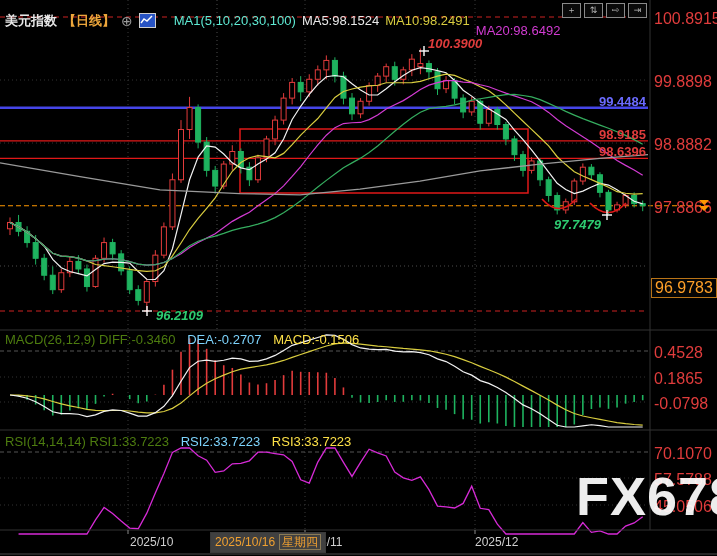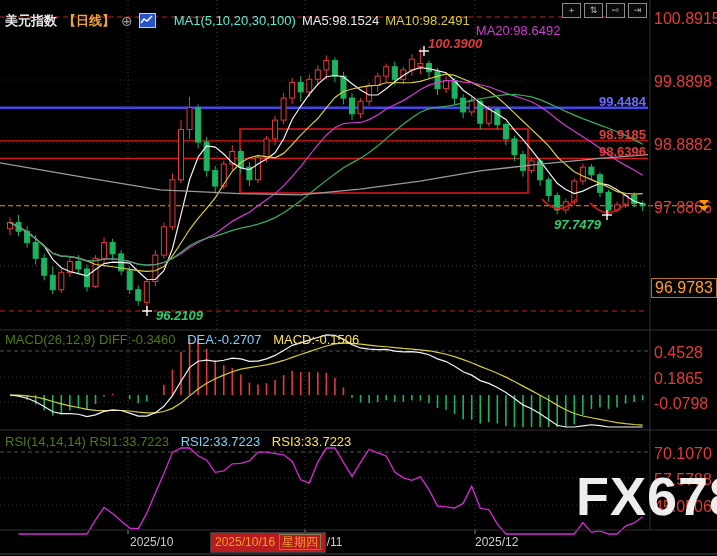--- a/index.html
+++ b/index.html
@@ -26,21 +26,21 @@
   .pane-hdr .y{color:#7dd3fc;margin-left:8px;}
   .pane-hdr .m{color:#fde047;margin-left:8px;}
   .axis-label{position:absolute;left:654px;z-index:5;font-size:16px;color:#e03c3c;white-space:nowrap;}
   .axis-label.orange-boxed{color:#ffa028;border:1px solid #b97417;background:#050505;
        padding:0 3px;left:651px;}
   .lvl-label{position:absolute;z-index:5;font-size:13px;font-weight:bold;text-align:right;width:70px;}
   .mark-label{position:absolute;z-index:5;font-size:13px;font-weight:bold;white-space:nowrap;font-style:italic;}
   .red{color:#e03c3c;} .green{color:#2ecc71;} .blue{color:#6b6bff;}
   .time-axis{position:absolute;left:0;top:531px;width:717px;height:25px;z-index:4;}
   .time-label{position:absolute;top:4px;font-size:12px;color:#cfcfcf;white-space:nowrap;}
-  .date-tip{position:absolute;top:1px;z-index:6;background:#b91c1c;border:1px solid #3a3a3a;
+  .date-tip{position:absolute;top:1px;z-index:6;background:#404040;border:1px solid #3a3a3a;
        color:#f0a030;font-size:12px;padding:1px 4px;white-space:nowrap;}
   .date-tip b{font-weight:normal;border:1px solid #8a7a55;padding:0 2px;margin-left:4px;}
   .price-arrow{position:absolute;left:699px;top:200px;z-index:6;display:flex;flex-direction:column;
        align-items:center;}
   .price-arrow i{width:0;height:0;border-left:5px solid transparent;border-right:5px solid transparent;
        border-top:5px solid #ff9800;margin-bottom:1px;}
   .watermark{position:absolute;left:576px;top:465px;z-index:7;font-size:54px;font-weight:bold;
        color:rgba(255,255,255,0.93);letter-spacing:1px;}
 </style>
 </head>

